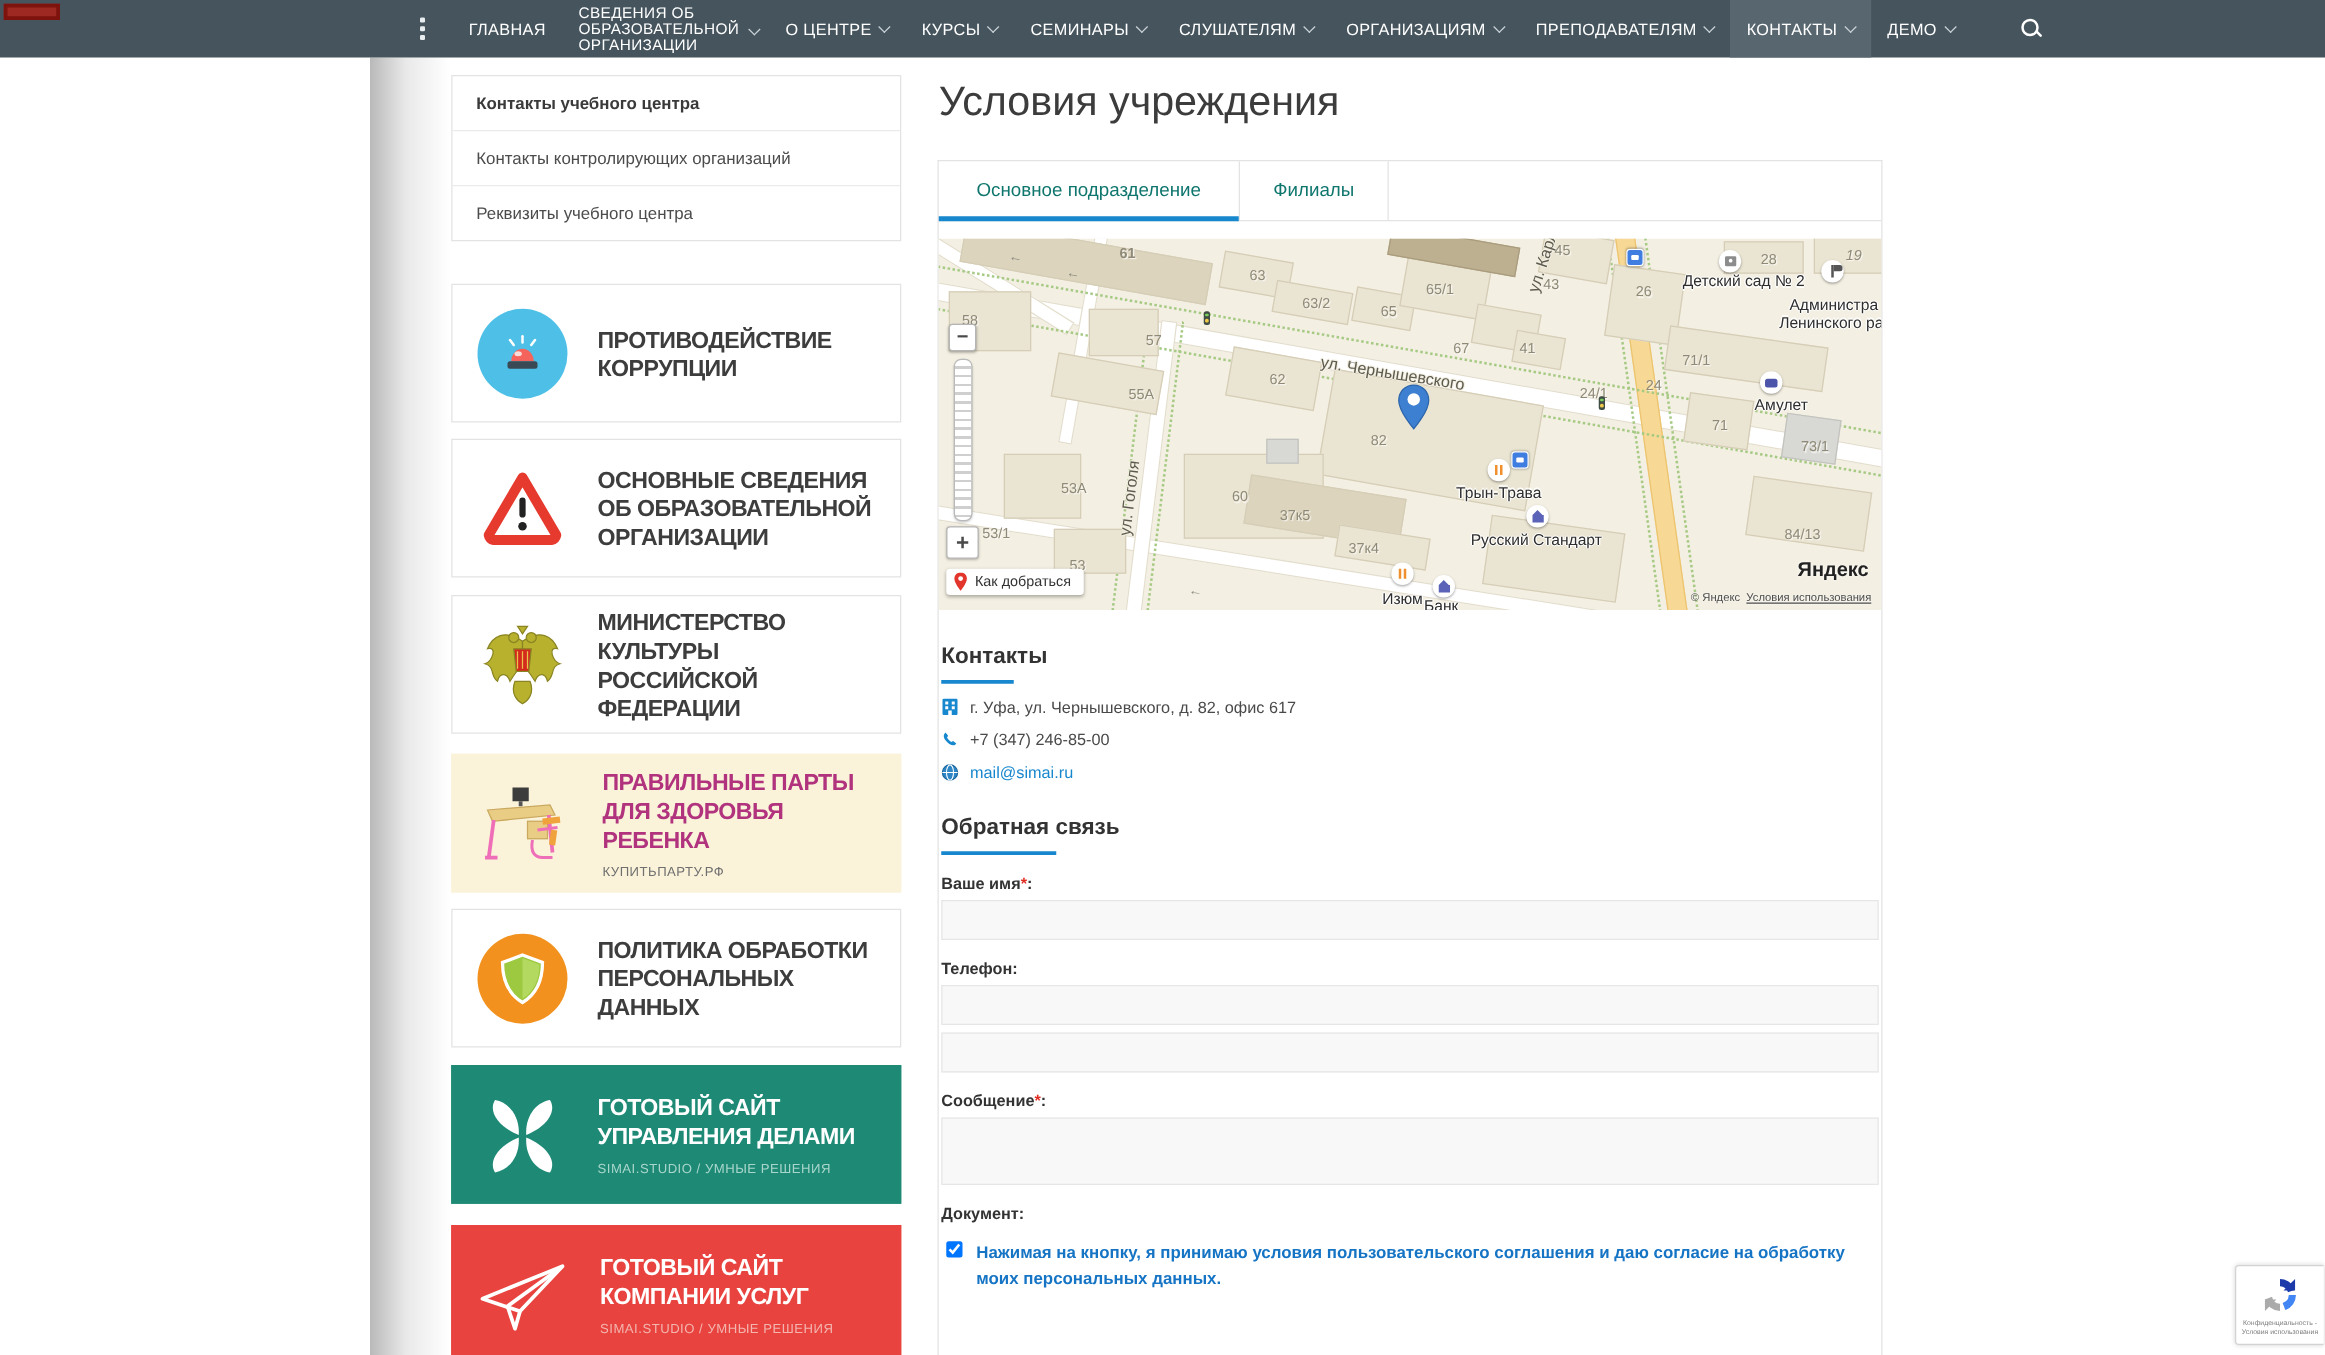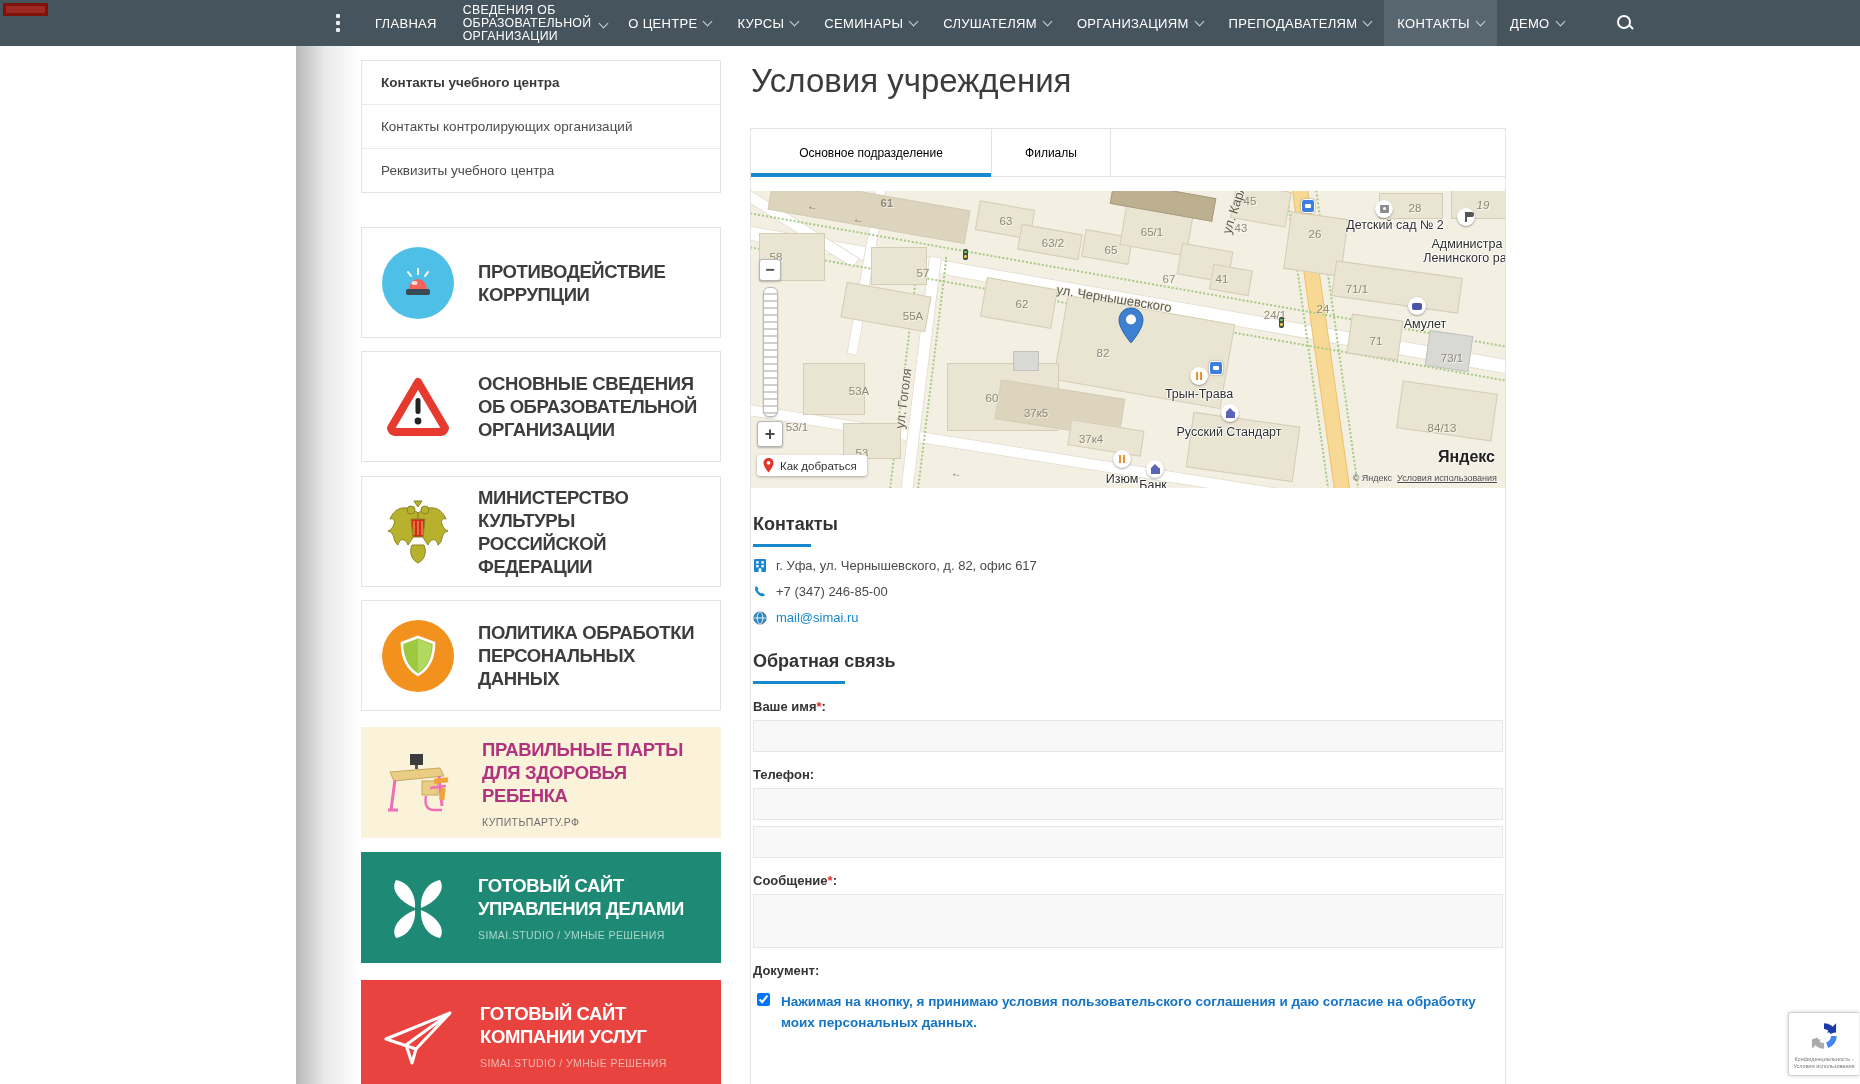--- a/index.html
+++ b/index.html
@@ -49,21 +49,21 @@
   .banner.teal .b-title,.banner.red .b-title{color:#fff;}
   .banner.teal .b-sub{color:#a9d6cb;}
   .banner.red .b-sub{color:#f3b5ae;}
   .circ{width:72px;height:72px;border-radius:50%;display:flex;align-items:center;justify-content:center;}
 
   
   .page-title{position:absolute;left:751px;top:62px;font-size:33px;color:#3c3c3c;font-weight:400;}
   .content-box{position:absolute;left:750px;top:128px;width:756px;height:956px;box-sizing:border-box;
     border-left:1px solid #e3e3e3;border-right:1px solid #e3e3e3;border-top:1px solid #e3e3e3;background:#fff;}
   .tabs{display:flex;height:47px;border-bottom:1px solid #e3e3e3;}
-  .tab{width:241px;display:flex;align-items:center;justify-content:center;font-size:12px;color:#000000;
+  .tab{width:241px;display:flex;align-items:center;justify-content:center;font-size:15px;color:#0f766e;
     border-right:1px solid #e3e3e3;position:relative;cursor:pointer;box-sizing:border-box;}
   .tab.t2{width:119px;}
   .tab.active::after{content:"";position:absolute;left:0;right:0;bottom:-1px;height:4px;background:#1787ce;}
 
   
   .map{position:relative;margin-top:14px;width:754px;height:297px;background:#f3efe2;overflow:hidden;}
   .bld{position:absolute;background:#eae4d2;border:1px solid #d5cdb6;box-sizing:border-box;}
   .bld--mid{background:#dcd4bd;}
   .bld--dark{background:#bdb091;border-color:#a99c7d;}
   .bld--gray{background:#d8d8d4;border-color:#c2c2be;}
@@ -251,35 +251,20 @@
               <line x1="38" y1="22" x2="38" y2="36"></line>
             </g>
         </svg>
       </span>
       <div>
           <div class="b-title">МИНИСТЕРСТВО КУЛЬТУРЫ
 РОССИЙСКОЙ ФЕДЕРАЦИИ</div>
         </div>
     </div>
 
-    <div class="banner" style="margin-top:13px;">
-      <span class="bicon">
-        <span class="circ" style="background:#f2911d;">
-          <svg width="38" height="42" viewBox="0 0 38 42">
-            <path d="M19 2 L35 8 C35 24 29 34 19 40 C9 34 3 24 3 8 Z" fill="#9dc940" stroke="#fff" stroke-width="2.6"></path>
-            <path d="M19 4.5 L32.5 9.5 C32.5 22 28 31 19 37 Z" fill="#b8dc66" opacity=".85"></path>
-          </svg>
-        </span>
-      </span>
-      <div>
-          <div class="b-title">ПОЛИТИКА ОБРАБОТКИ
-ПЕРСОНАЛЬНЫХ ДАННЫХ</div>
-        </div>
-    </div>
-
     <div class="banner cream" style="margin-top:16px;">
       <span class="bicon">
         <svg width="76" height="70" viewBox="0 0 76 70">
           <rect x="28" y="6" width="13" height="11" fill="#3c3c3c"></rect>
           <rect x="33" y="17" width="3" height="4" fill="#555"></rect>
           <polygon points="8,24 58,20 62,28 12,33" fill="#e9cd84" stroke="#caa85e" stroke-width="1"></polygon>
           <rect x="40" y="33" width="16" height="14" fill="#e9cd84" stroke="#caa85e"></rect>
           <g stroke="#ef6eb8" stroke-width="3" fill="none">
             <line x1="13" y1="32" x2="9" y2="62"></line>
               <line x1="57" y1="28" x2="60" y2="58"></line>
@@ -291,20 +276,35 @@
           </g>
           <rect x="52" y="30" width="14" height="5" fill="#f0a23c" transform="rotate(-6 59 32)"></rect>
           <rect x="58" y="40" width="5" height="12" fill="#f0a23c" transform="rotate(8 60 46)"></rect>
         </svg>
       </span>
       <div>
         <div class="b-title">ПРАВИЛЬНЫЕ ПАРТЫ
 ДЛЯ ЗДОРОВЬЯ РЕБЕНКА</div>
         <div class="b-sub">КУПИТЬПАРТУ.РФ</div>
       </div>
+    </div>
+
+    <div class="banner" style="margin-top:13px;">
+      <span class="bicon">
+        <span class="circ" style="background:#f2911d;">
+          <svg width="38" height="42" viewBox="0 0 38 42">
+            <path d="M19 2 L35 8 C35 24 29 34 19 40 C9 34 3 24 3 8 Z" fill="#9dc940" stroke="#fff" stroke-width="2.6"></path>
+            <path d="M19 4.5 L32.5 9.5 C32.5 22 28 31 19 37 Z" fill="#b8dc66" opacity=".85"></path>
+          </svg>
+        </span>
+      </span>
+      <div>
+          <div class="b-title">ПОЛИТИКА ОБРАБОТКИ
+ПЕРСОНАЛЬНЫХ ДАННЫХ</div>
+        </div>
     </div>
 
     <div class="banner teal" style="margin-top:14px;">
       <span class="bicon">
         <svg width="72" height="72" viewBox="0 0 72 72" fill="#fff">
           <path d="M33 36 C18 30 8 18 14 8 C26 10 34 22 33 36 Z"></path>
           <path d="M39 36 C54 30 64 18 58 8 C46 10 38 22 39 36 Z"></path>
           <path d="M33 38 C18 44 8 56 14 66 C26 64 34 52 33 38 Z"></path>
           <path d="M39 38 C54 44 64 56 58 66 C46 64 38 52 39 38 Z"></path>
         </svg>
@@ -389,21 +389,21 @@
 
       <div class="street" style="left:305px;top:100px;transform:rotate(9deg);">ул. Чернышевского</div>
       <div class="street" style="left:122px;top:200px;transform:rotate(-83deg);">ул. Гоголя</div>
       <div class="street" style="left:468px;top:40px;transform:rotate(-72deg);transform-origin:left top;">ул. Карла Маркса</div>
 
       <span class="arrow" style="left:56px;top:9px;transform:rotate(10deg);">←</span>
       <span class="arrow" style="left:102px;top:22px;transform:rotate(10deg);">←</span>
       <span class="arrow" style="left:326px;top:92px;transform:rotate(10deg);">←</span>
       <span class="arrow" style="left:200px;top:276px;transform:rotate(9deg);">←</span>
 
-      <span class="mnum" style="left:136px;top:12px;font-weight:bold;">61</span>
+      <span class="mnum" style="left:151px;top:12px;font-weight:bold;">61</span>
       <span class="mnum" style="left:25px;top:66px;">58</span>
       <span class="mnum" style="left:172px;top:82px;">57</span>
       <span class="mnum" style="left:162px;top:125px;">55A</span>
       <span class="mnum" style="left:108px;top:200px;">53A</span>
       <span class="mnum" style="left:46px;top:236px;">53/1</span>
       <span class="mnum" style="left:111px;top:262px;">53</span>
       <span class="mnum" style="left:241px;top:207px;">60</span>
       <span class="mnum" style="left:271px;top:113px;">62</span>
       <span class="mnum" style="left:255px;top:30px;">63</span>
       <span class="mnum" style="left:302px;top:52px;">63/2</span>

